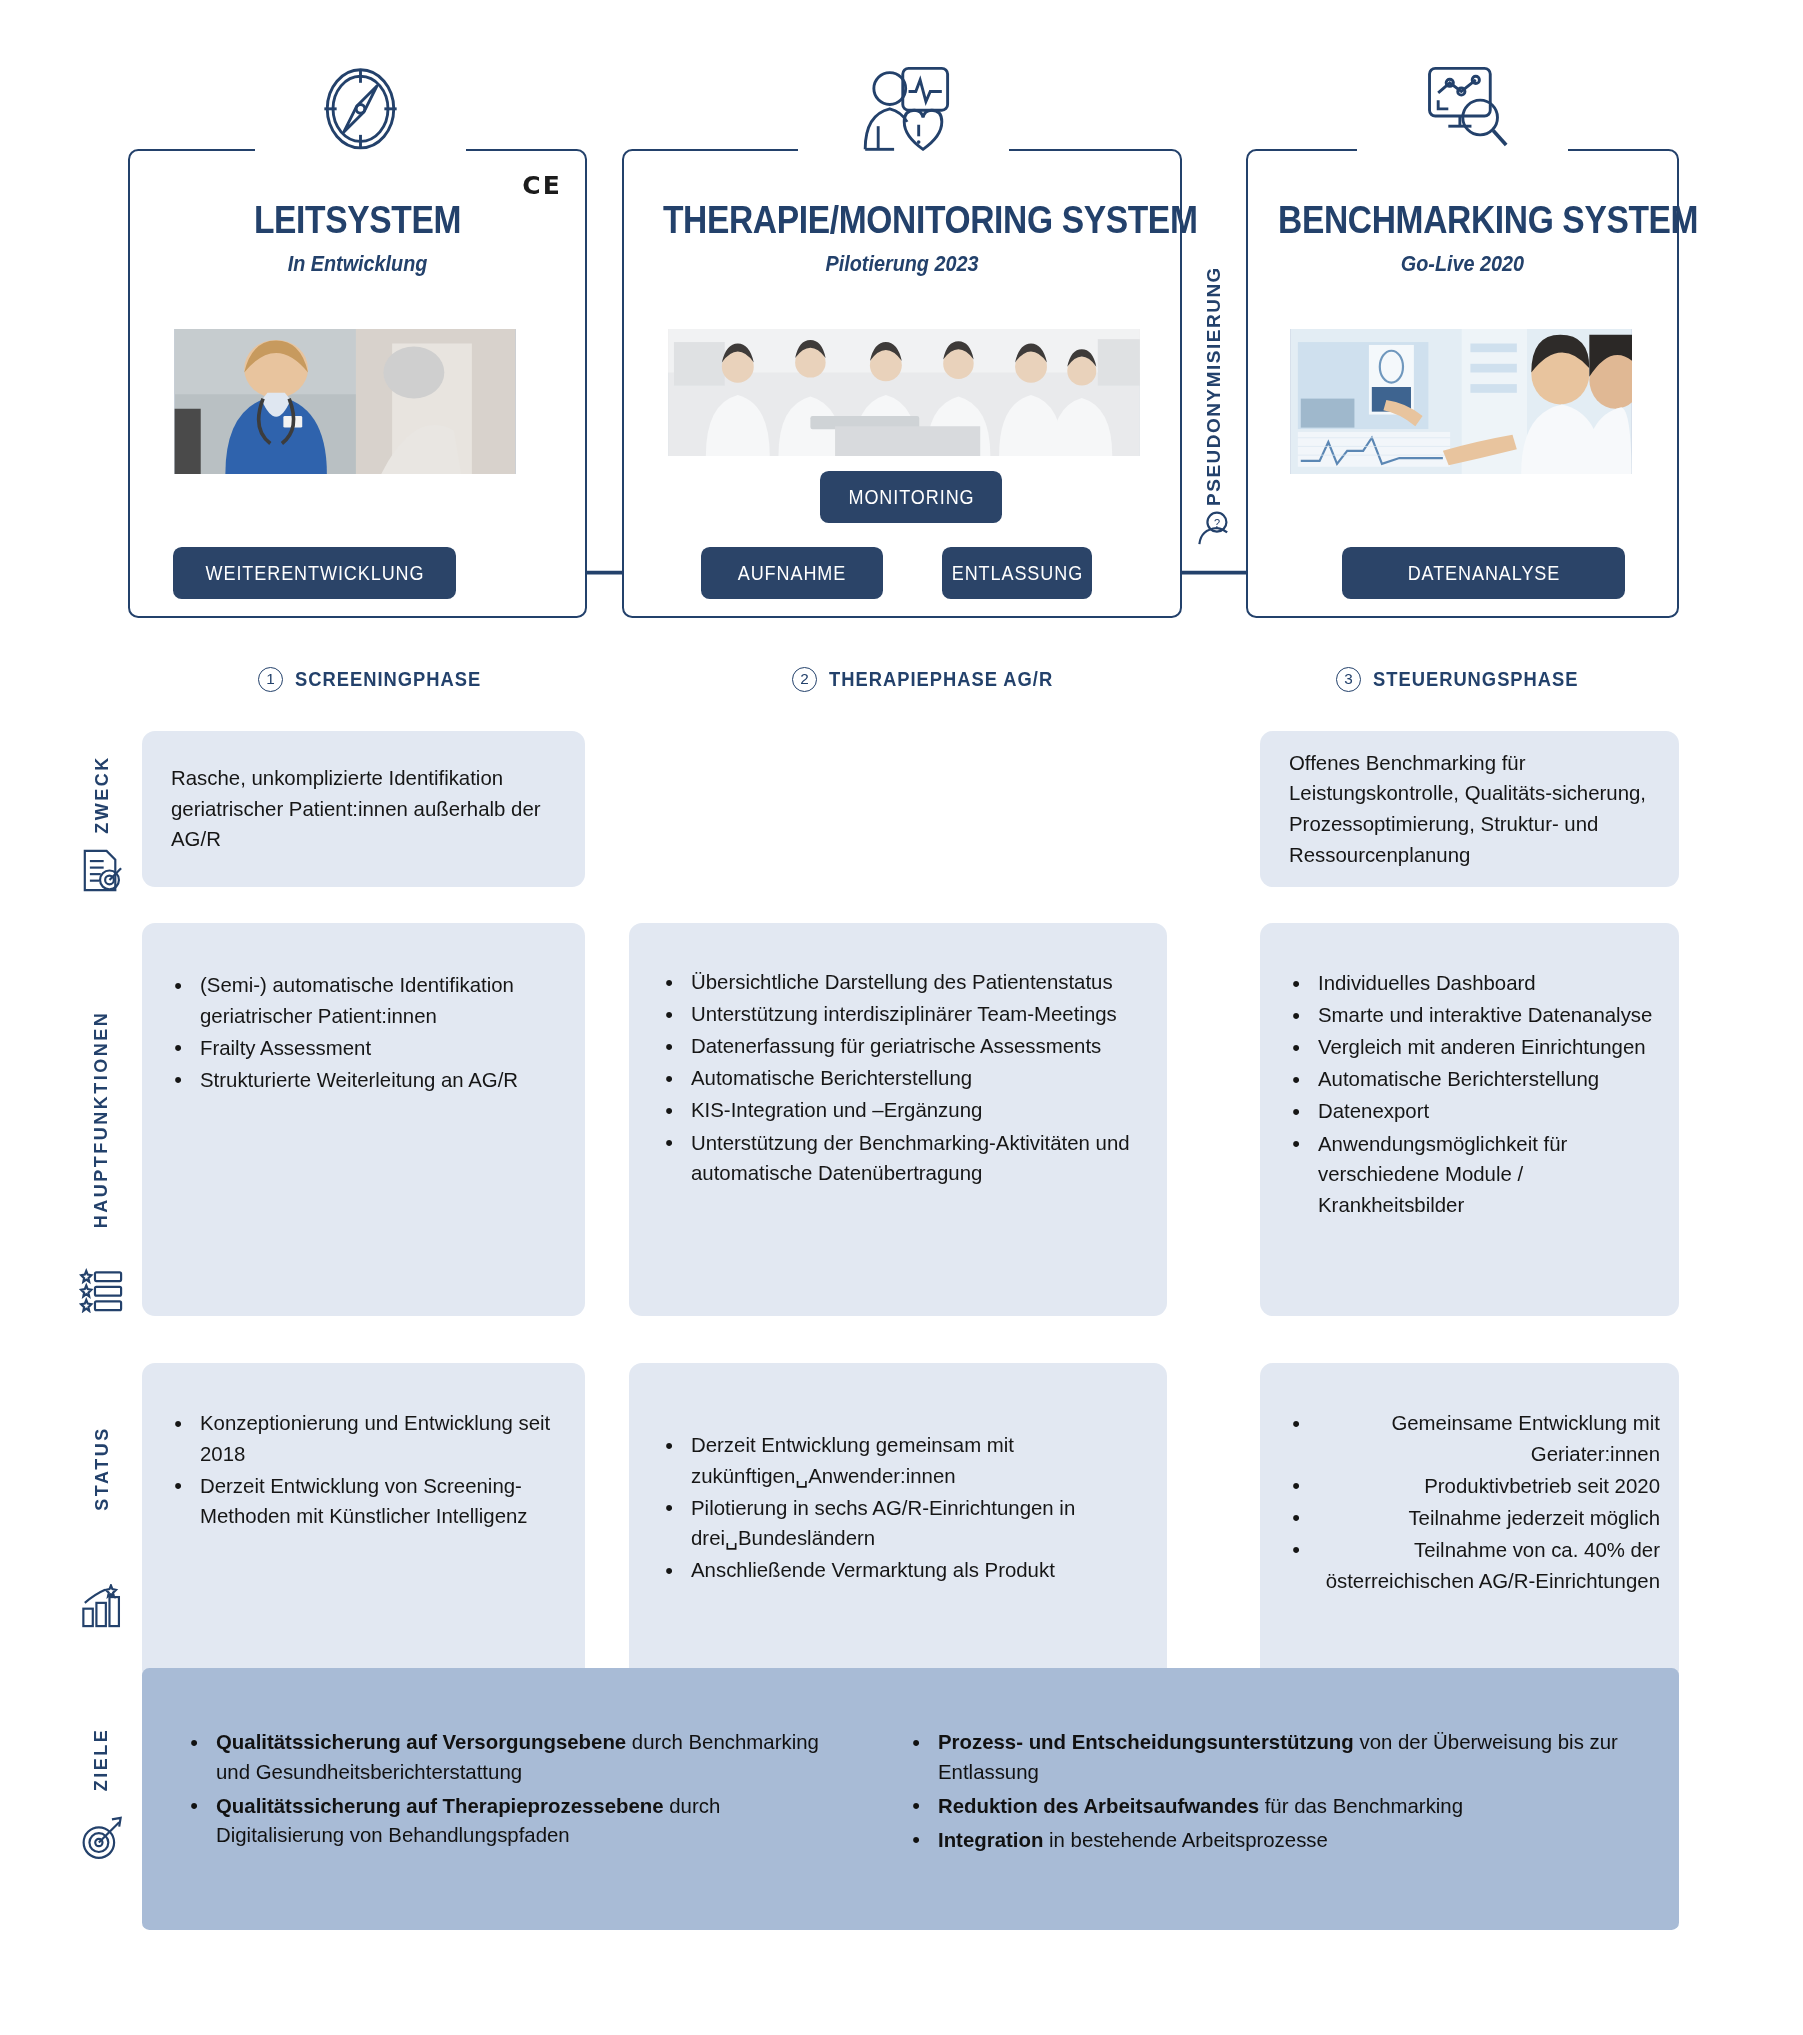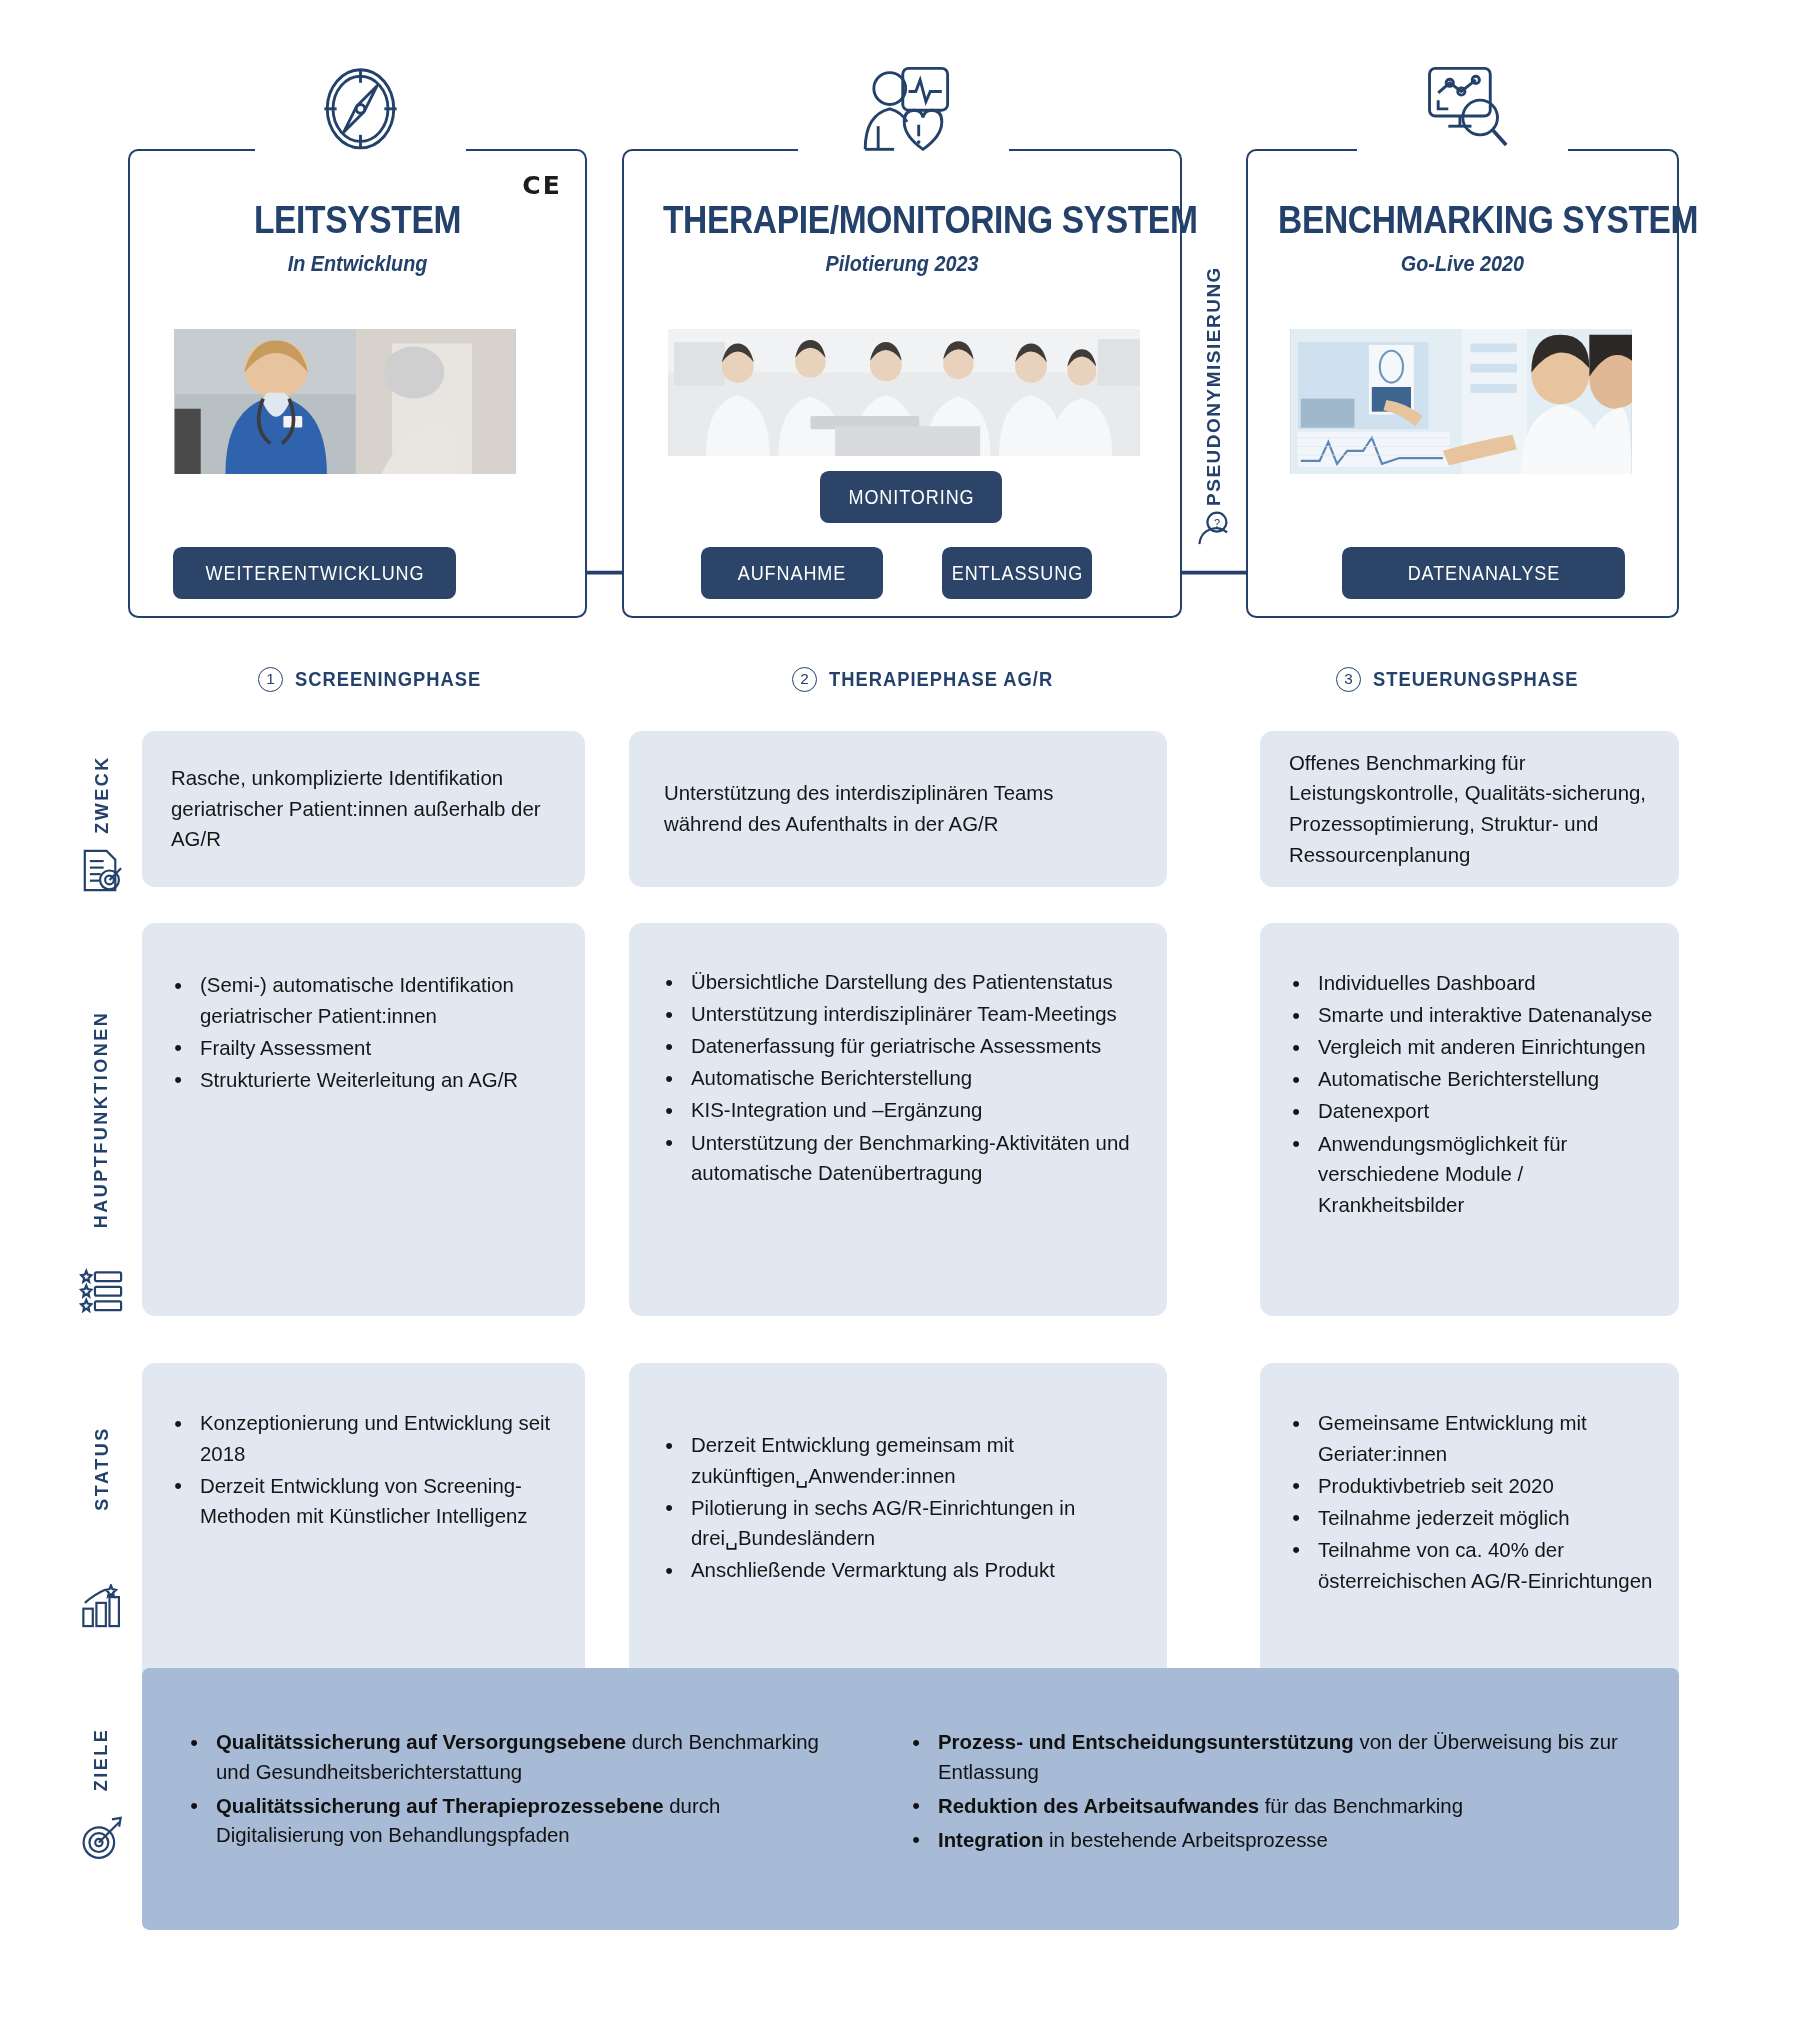--- a/index.html
+++ b/index.html
@@ -147,21 +147,21 @@
   .card li::before {
     content:"\2022"; position:absolute; left:7.3px; top:-1.5px;
     font-size:22px; color:#161616;
   }
 
   #row-funk .card .inner   { padding:47px 26px 0 25px; }
   #row-funk .card.c2 .inner{ padding:44px 22px 0 29px; }
   #row-funk .card.c3 .inner{ padding:45px 19px 0 25px; }
   #row-status .card .inner { padding:45px 26px 0 25px; }
   #row-status .card.c2 .inner{ padding:67px 22px 0 29px; }
-  #row-status .card.c3 .inner{ padding:45px 19px 0 25px; }
+  #row-status .card.c3 .inner{ padding:45px 19px 0 25px;text-align:right; }
 
   
   .ziele-banner {
     position:absolute; left:142px; top:0; width:1537px; height:262px;
     background:#a8bbd6; border-radius:7.3px;
     display:flex; gap:0;
   }
   .ziele-col { padding:60px 29px 0 41px; color:#111; font-size:20.4px; line-height:1.45; }
   .ziele-col.left  { width:734px; }
   .ziele-col.right { width:802px; padding-left:29px; }
@@ -390,23 +390,20 @@
         </g>
         <circle cx="42" cy="44" r="13" fill="none" stroke="#23416b" stroke-width="3"></circle>
         <circle cx="42" cy="44" r="6" fill="none" stroke="#23416b" stroke-width="3"></circle>
         <line x1="42" y1="44" x2="58" y2="28" stroke="#23416b" stroke-width="3"></line>
       </svg>
     </div>
   </div>
   <div class="card c1">
     <div class="inner">Rasche, unkomplizierte Identifikation geriatrischer Patient:innen außerhalb der AG/R</div>
   </div>
-  <div class="card c2">
-    <div class="inner">Unterstützung des interdisziplinären Teams während des Aufenthalts in der AG/R</div>
-  </div>
   <div class="card c3">
     <div class="inner">Offenes Benchmarking für Leistungskontrolle, Qualitäts-sicherung, Prozessoptimierung, Struktur- und Ressourcenplanung</div>
   </div>
 </div>
 
 <div class="row" id="row-funk">
   <div class="rowlabel">
     <div class="vtxt">HAUPTFUNKTIONEN</div>
     <div class="ricon">
       <svg viewBox="0 0 62 62" width="45" height="45">

